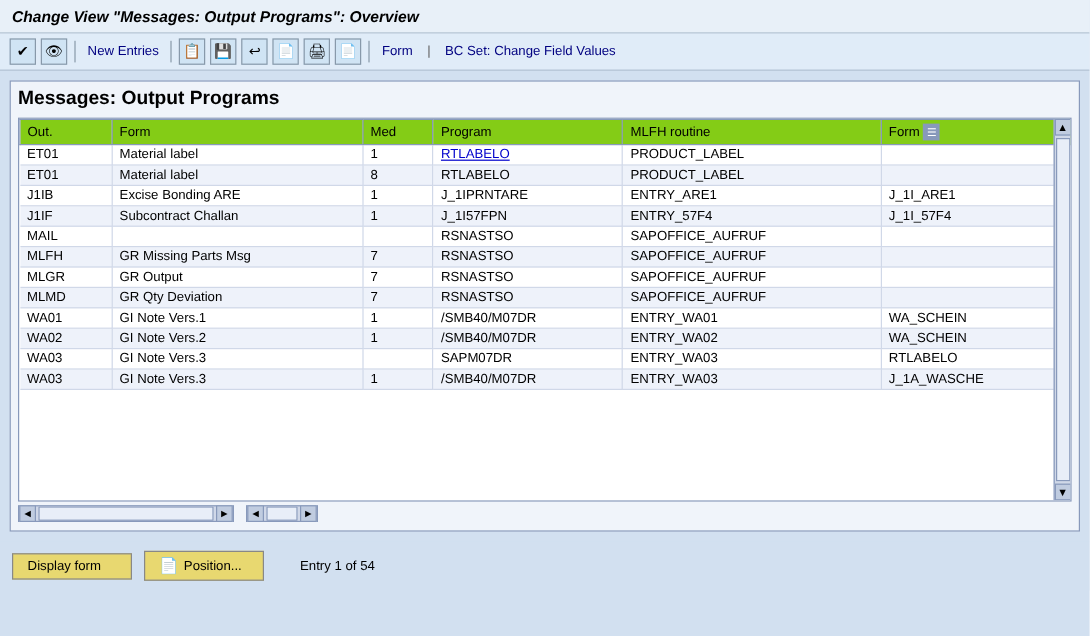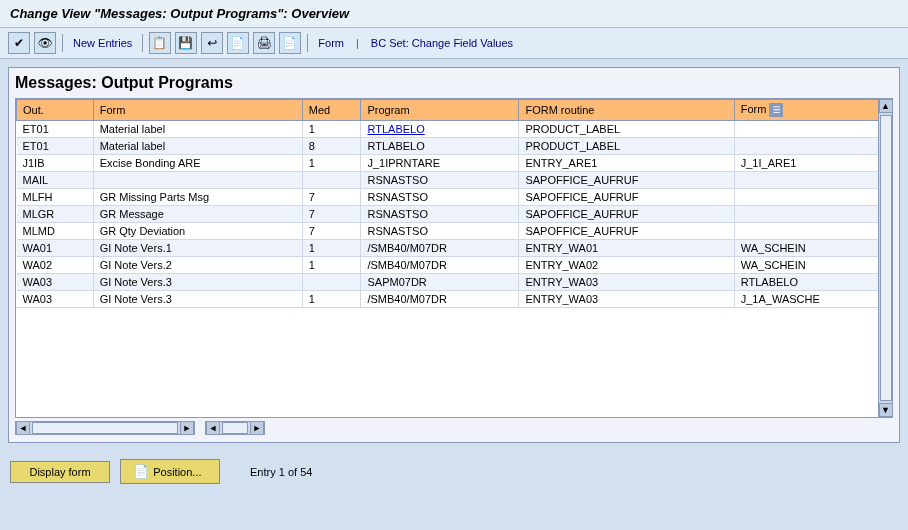--- a/index.html
+++ b/index.html
@@ -89,21 +89,21 @@
       position: relative;
     }
 
     .data-table {
       width: 100%;
       border-collapse: collapse;
       font-size: 11px;
     }
 
     .data-table thead tr {
-      background: #fdba74;
+      background: #84cc16;
       padding-left: 20px;
     }
 
     .data-table th {
       padding: 3px 6px;
       border: 1px solid #8899bb;
       text-align: left;
       font-weight: normal;
       white-space: nowrap;
     }
@@ -212,21 +212,21 @@
     }
 
     .footer-btn {
       background: #e8d870;
       border: 1px solid #888;
       padding: 4px 12px;
       font-size: 11px;
       cursor: pointer;
       font-weight: normal;
       min-width: 100px;
-      text-align: center;
+      text-align: left;
     }
 
     .footer-btn-icon {
       display: inline-flex;
       align-items: center;
       gap: 4px;
     }
 
     .entry-count {
       font-size: 11px;
@@ -283,21 +283,21 @@
       <div style="display:flex; height:100%;">
         <div style="flex:1; overflow:hidden; position:relative;">
           <div class="table-scroll">
             <table class="data-table">
               <thead>
                 <tr>
                   <th>Out.</th>
                   <th>Form</th>
                   <th>Med</th>
                   <th>Program</th>
-                  <th>FORM routine</th>
+                  <th>MLFH routine</th>
                   <th>
                     <span>Form</span>
                     <span class="col-settings-icon">☰</span>
                   </th>
                 </tr>
               </thead>
               <tbody id="table-body">
 
               <tr>
                     <td>ET01</td>
@@ -317,38 +317,46 @@
                   </tr>
                   <tr>
                     <td>J1IB</td>
                     <td>Excise Bonding ARE</td>
                     <td>1</td>
                     <td>J_1IPRNTARE</td>
                     <td>ENTRY_ARE1</td>
                     <td>J_1I_ARE1</td>
                   </tr>
                   <tr>
+                    <td>J1IF</td>
+                    <td>Subcontract Challan</td>
+                    <td>1</td>
+                    <td>J_1I57FPN</td>
+                    <td>ENTRY_57F4</td>
+                    <td>J_1I_57F4</td>
+                  </tr>
+                  <tr>
                     <td>MAIL</td>
                     <td></td>
                     <td></td>
                     <td>RSNASTSO</td>
                     <td>SAPOFFICE_AUFRUF</td>
                     <td></td>
                   </tr>
                   <tr>
                     <td>MLFH</td>
                     <td>GR Missing Parts Msg</td>
                     <td>7</td>
                     <td>RSNASTSO</td>
                     <td>SAPOFFICE_AUFRUF</td>
                     <td></td>
                   </tr>
                   <tr>
                     <td>MLGR</td>
-                    <td>GR Message</td>
+                    <td>GR Output</td>
                     <td>7</td>
                     <td>RSNASTSO</td>
                     <td>SAPOFFICE_AUFRUF</td>
                     <td></td>
                   </tr>
                   <tr>
                     <td>MLMD</td>
                     <td>GR Qty Deviation</td>
                     <td>7</td>
                     <td>RSNASTSO</td>

